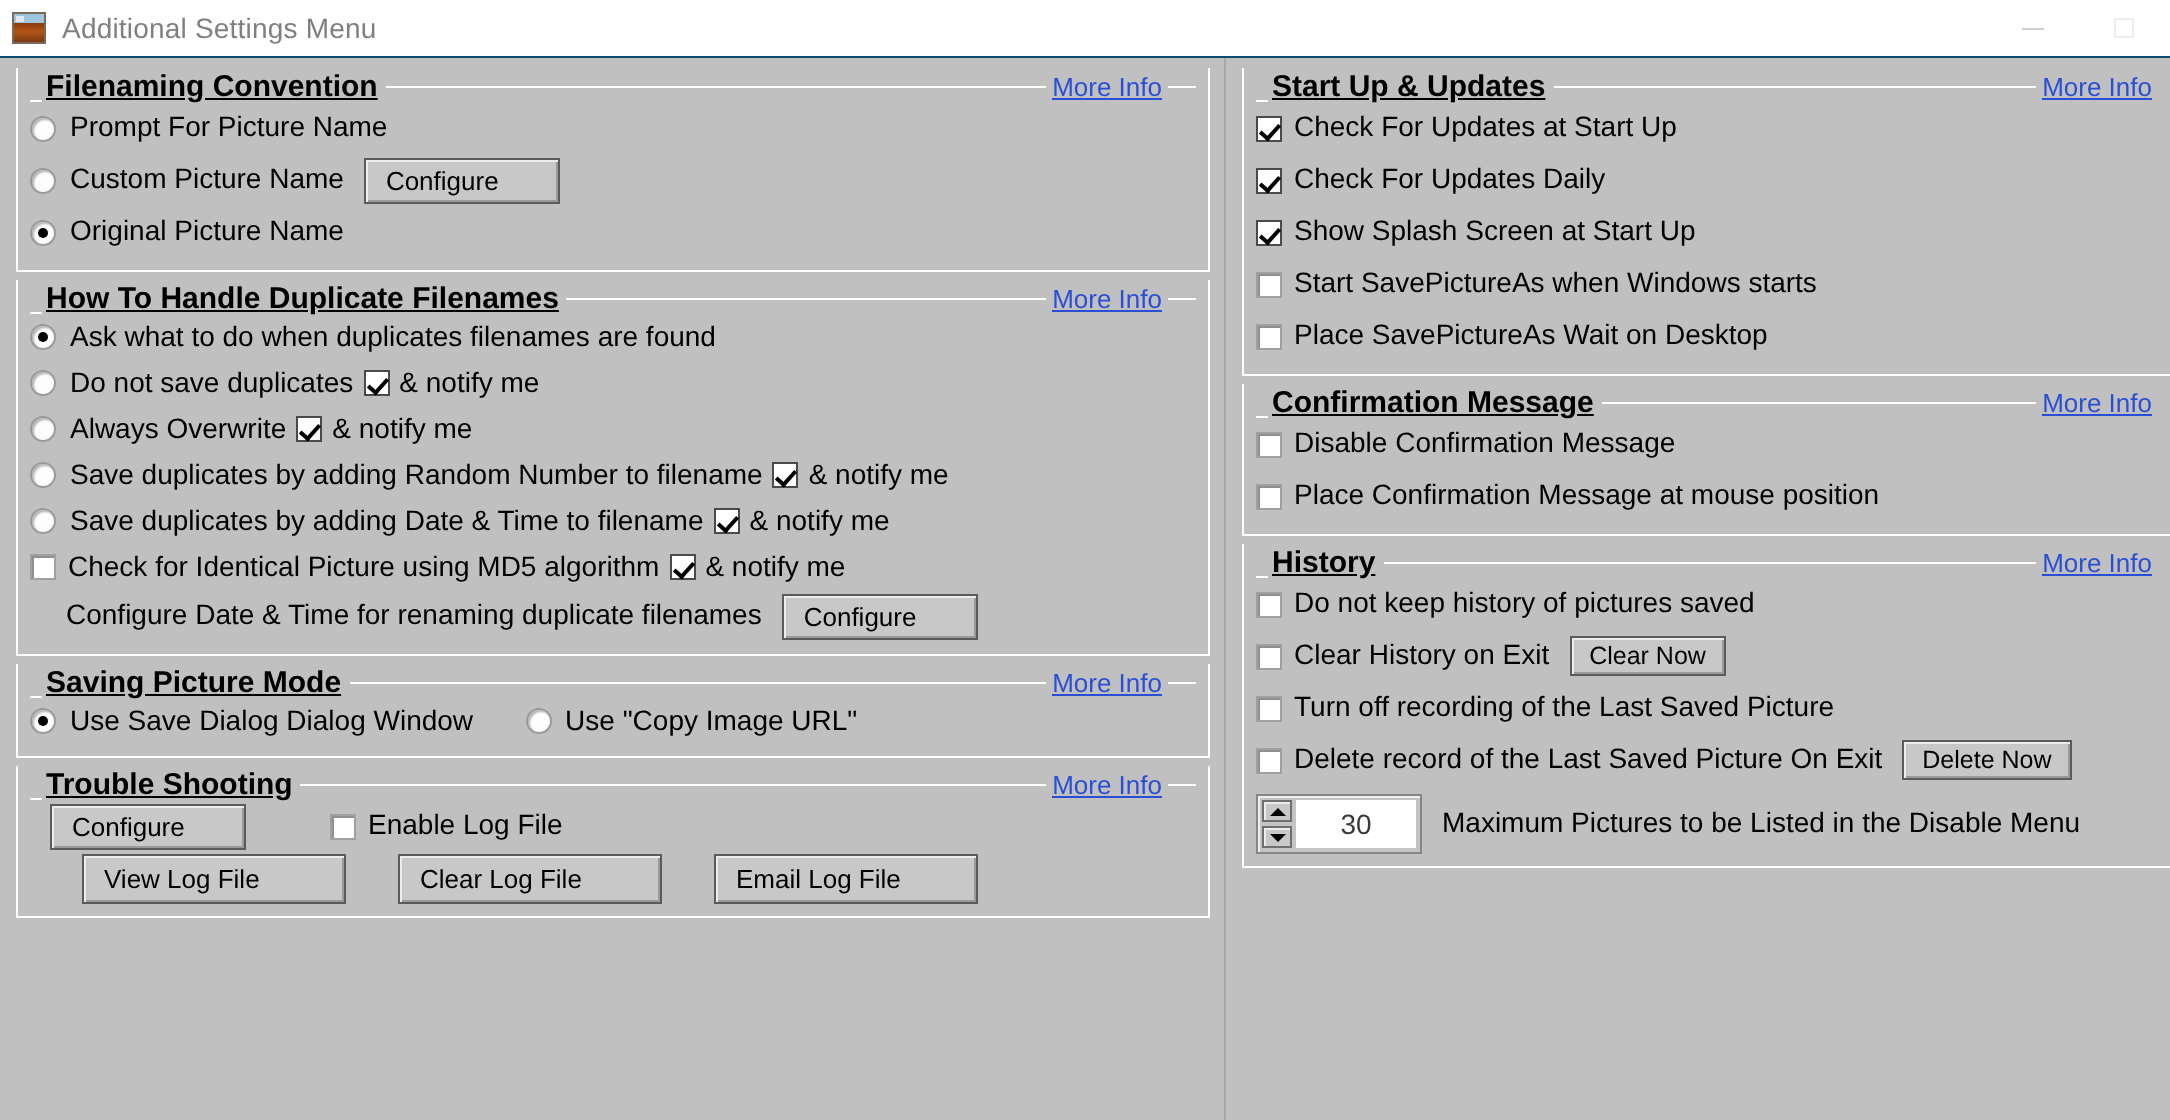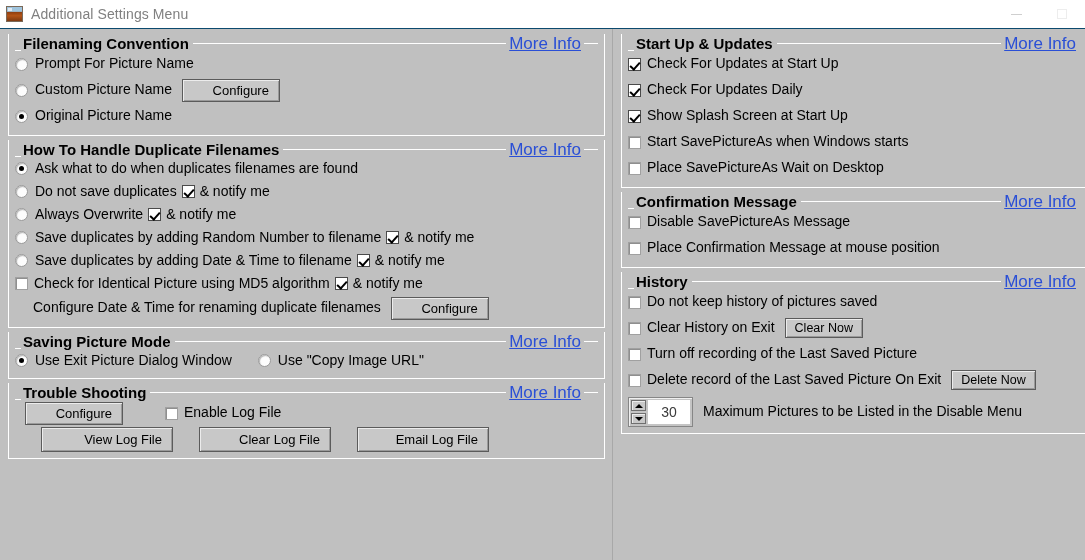--- a/index.html
+++ b/index.html
@@ -116,20 +116,21 @@
   }
   .group.right-open {
     border-right: none;
   }
   .group-head {
     position: relative;
     height: 17px;
     display: flex;
     align-items: center;
     margin-top: -1px;
+    text-decoration: underline;
   }
   .gh-stub {
     width: 6px;
     height: 1px;
     background: #ffffff;
     align-self: flex-end;
     margin-bottom: 0px;
   }
   .gh-title {
     font-weight: bold;
@@ -143,21 +144,21 @@
   .gh-line {
     flex: 1 1 auto;
     height: 1px;
     background: #ffffff;
     align-self: flex-end;
     margin-bottom: 7px;
   }
   .gh-link {
     color: #2a4fd6;
     text-decoration: underline;
-    font-size: 17px;
+    font-size: 13px;
     white-space: nowrap;
     padding: 0 3px;
     line-height: 17px;
     position: relative;
     top: 1px;
     cursor: pointer;
   }
   .gh-line-end {
     width: 14px;
     height: 1px;
@@ -228,21 +229,21 @@
 
   
   .btn {
     background: #c8c8c8;
     border: 1px solid #5b5b5b;
     box-shadow: inset 1px 1px 0 #ececec, inset -1px -1px 0 #9a9a9a;
     font-family: "Liberation Sans", sans-serif;
     font-size: 13px;
     color: #000;
     padding: 3px 10px;
-    text-align: right;
+    text-align: left;
     cursor: pointer;
     box-sizing: border-box;
     white-space: nowrap;
   }
   .btn.cfg { min-width: 98px; }
   .btn.small { font-size: 12.5px; padding: 2px 9px; }
   .btn.log { min-width: 132px; padding: 4px 10px; }
 
   
   .spinner {
@@ -281,21 +282,21 @@
     border-bottom: 4px solid #000;
   }
   .arrow-down {
     width: 0; height: 0;
     border-left: 4px solid transparent;
     border-right: 4px solid transparent;
     border-top: 4px solid #000;
   }
   .spin-val {
     background: #ffffff;
-    width: 42px;
+    width: 60px;
     display: flex;
     align-items: center;
     justify-content: center;
     font-size: 14px;
     color: #3a3a3a;
     border: none;
     outline: none;
     font-family: "Liberation Sans", sans-serif;
     margin: 2px 2px 2px 0;
   }
@@ -411,21 +412,21 @@
     <div class="group">
       <div class="group-head">
         <div class="gh-stub"></div>
         <div class="gh-title">Saving Picture Mode</div>
         <div class="gh-line"></div>
         <a class="gh-link">More Info</a>
         <div class="gh-line-end"></div>
       </div>
       <div class="row tight">
         <span class="radio checked"></span>
-        <span class="lbl">Use Exit Picture Dialog Window</span>
+        <span class="lbl">Use Save Dialog Dialog Window</span>
         <span class="sp-lg"></span>
         <span class="radio"></span>
         <span class="lbl">Use "Copy Image URL"</span>
       </div>
     </div>
 
     <div class="group">
       <div class="group-head">
         <div class="gh-stub"></div>
         <div class="gh-title">Trouble Shooting</div>
@@ -489,21 +490,21 @@
     <div class="group right-open">
       <div class="group-head">
         <div class="gh-stub"></div>
         <div class="gh-title">Confirmation Message</div>
         <div class="gh-line"></div>
         <a class="gh-link">More Info</a>
       </div>
 
       <div class="row">
         <span class="cbox light"></span>
-        <span class="lbl">Disable SavePictureAs Message</span>
+        <span class="lbl">Disable Confirmation Message</span>
       </div>
       <div class="row">
         <span class="cbox light"></span>
         <span class="lbl">Place Confirmation Message at mouse position</span>
       </div>
     </div>
 
     <div class="group right-open">
       <div class="group-head">
         <div class="gh-stub"></div>

